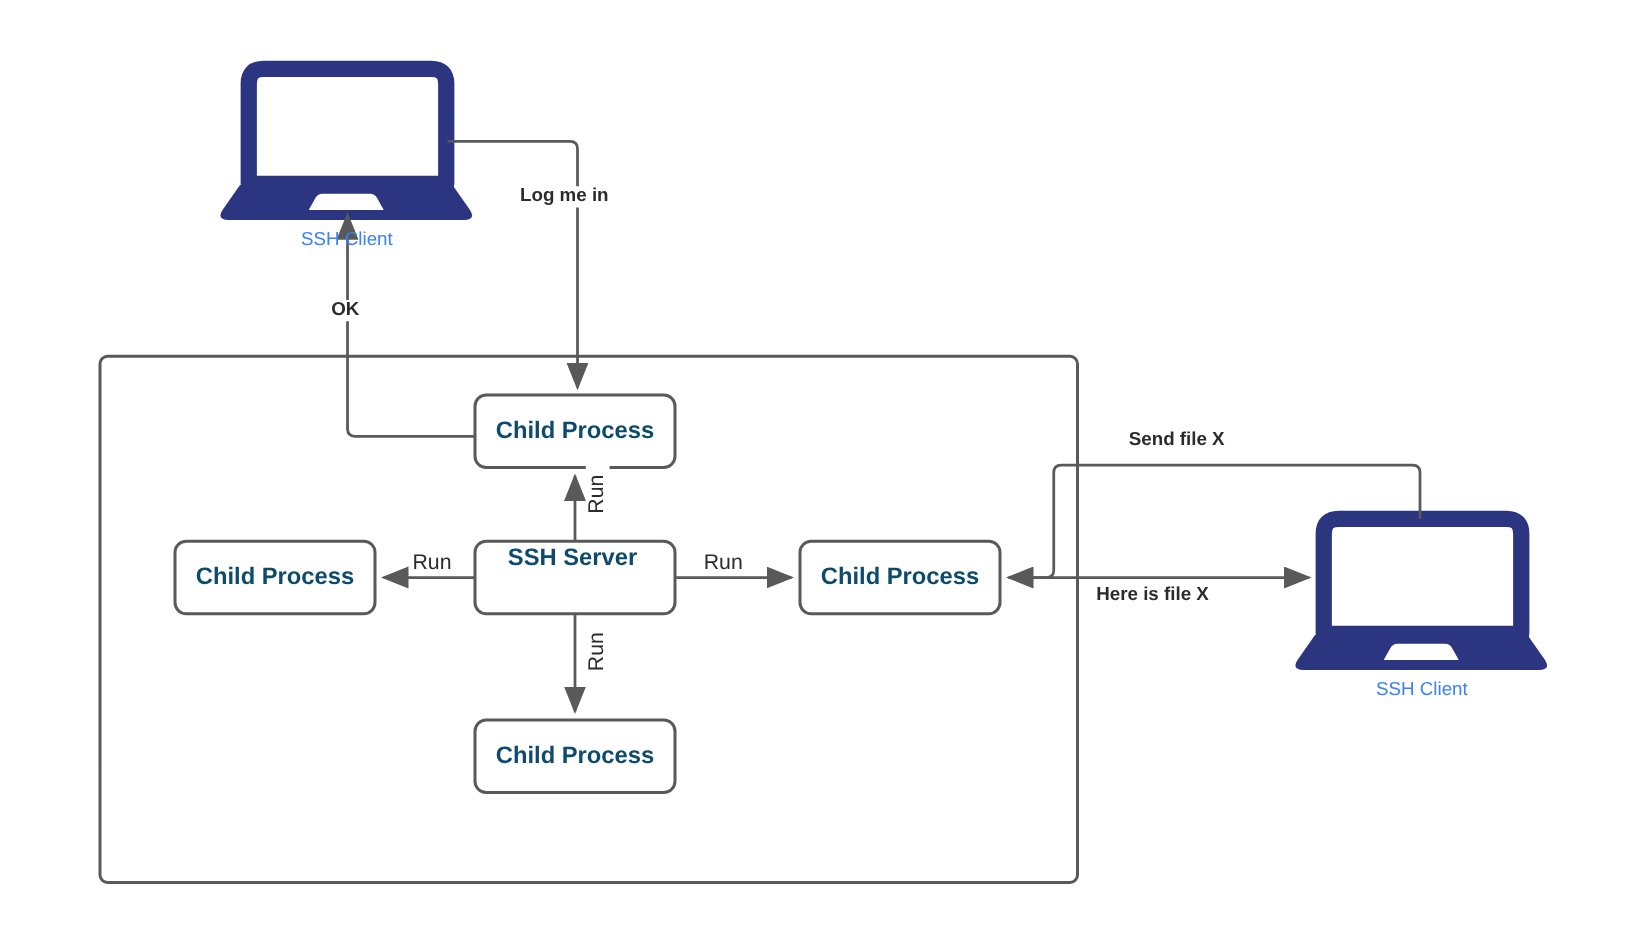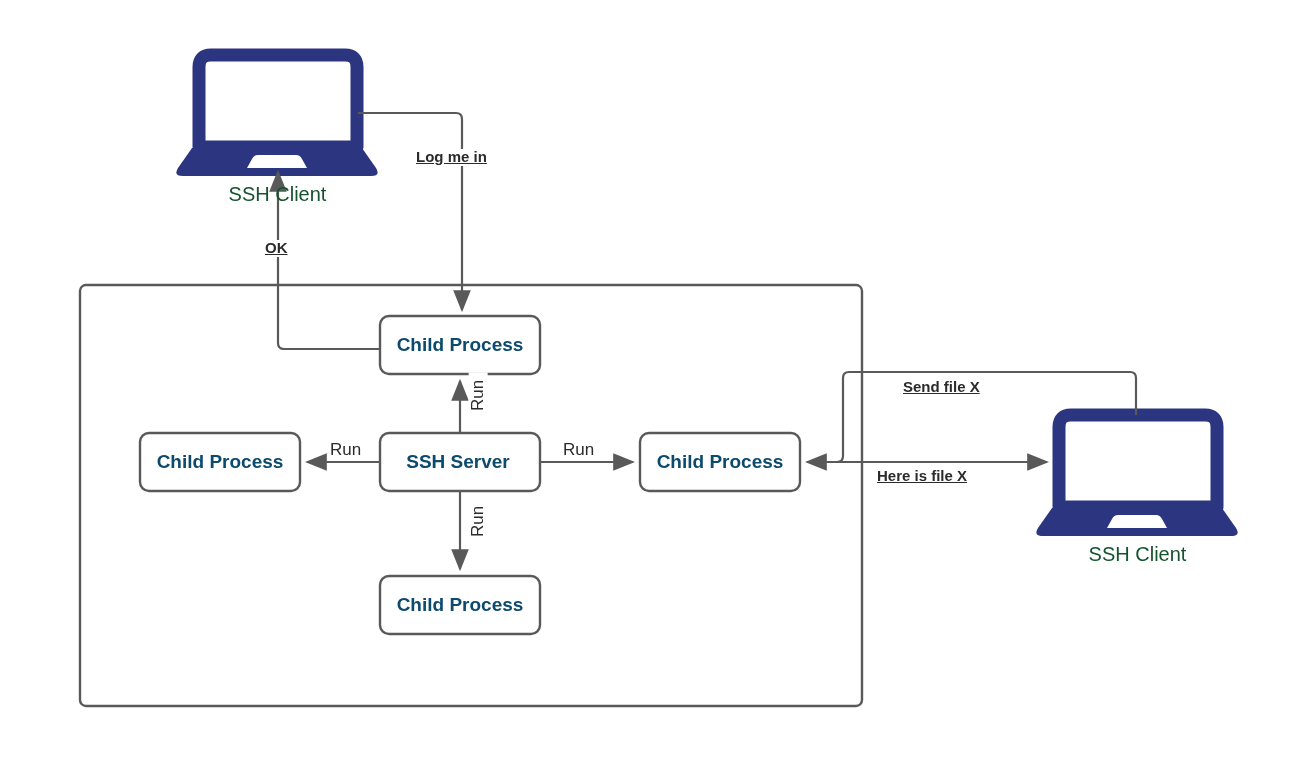--- a/index.html
+++ b/index.html
@@ -21,30 +21,30 @@
   .edge-label{
     position:absolute;
     font-family:"Liberation Sans","DejaVu Sans",sans-serif;
     font-size:17px;
     color:#2b2b2b;
     white-space:nowrap;
     background:#ffffff;
     padding:0 2px;
     line-height:1.1;
   }
-  .edge-label.bold{font-weight:bold;font-size:15px;text-decoration:underline;}
+  .edge-label.bold{font-weight:bold;font-size:15px;}
   .edge-label.vert{
     transform:rotate(-90deg);
     transform-origin:center center;
   }
   .device-caption{
     position:absolute;
     font-family:"Liberation Sans","DejaVu Sans",sans-serif;
-    font-size:20px;
-    color:#14532d;
+    font-size:15px;
+    color:#3b82f6;
     white-space:nowrap;
     text-align:center;
   }
 </style>
 </head>
 <body>
 
 <div id="stage">
 
   <svg viewBox="0 0 1312 759" xmlns="http://www.w3.org/2000/svg">
@@ -92,36 +92,36 @@
 
     <path d="M460,491 V569" fill="none" stroke="#595959" stroke-width="2.2" marker-end="url(#arrow)"></path>
 
     <path d="M1136,415 V378 q0,-6 -6,-6 H849 q-6,0 -6,6 V456 q0,6 -6,6 H807" fill="none" stroke="#595959" stroke-width="2.2"></path>
 
     <path d="M807,462 H1047" fill="none" stroke="#595959" stroke-width="2.2" marker-end="url(#arrow)" marker-start="url(#arrowStart)"></path>
   </svg>
 
   <div class="node-label" style="left:380px;top:316px;width:160px;height:58px;">Child Process</div>
   <div class="node-label" style="left:140px;top:433px;width:160px;height:58px;">Child Process</div>
-  <div class="node-label" style="left:380px;top:433px;width:156px;height:58px;">SSH Server</div>
+  <div class="node-label" style="left:380px;top:418px;width:156px;height:58px;">SSH Server</div>
   <div class="node-label" style="left:640px;top:433px;width:160px;height:58px;">Child Process</div>
   <div class="node-label" style="left:380px;top:576px;width:160px;height:58px;">Child Process</div>
 
   <div class="device-caption" style="left:180px;top:183px;width:195px;">SSH Client</div>
   <div class="device-caption" style="left:1040px;top:543px;width:195px;">SSH Client</div>
 
   <div class="edge-label bold" style="left:414px;top:149px;">Log me in</div>
 
   <div class="edge-label bold" style="left:263px;top:240px;">OK</div>
 
   <div class="edge-label vert" style="left:455px;top:386px;width:42px;text-align:center;">Run</div>
 
   <div class="edge-label" style="left:328px;top:441px;">Run</div>
 
   <div class="edge-label" style="left:561px;top:441px;">Run</div>
 
   <div class="edge-label vert" style="left:455px;top:512px;width:42px;text-align:center;">Run</div>
 
-  <div class="edge-label bold" style="left:901px;top:379px;">Send file X</div>
+  <div class="edge-label bold" style="left:901px;top:344px;">Send file X</div>
 
   <div class="edge-label bold" style="left:875px;top:468px;">Here is file X</div>
 
 </div>
 
 </body></html>

